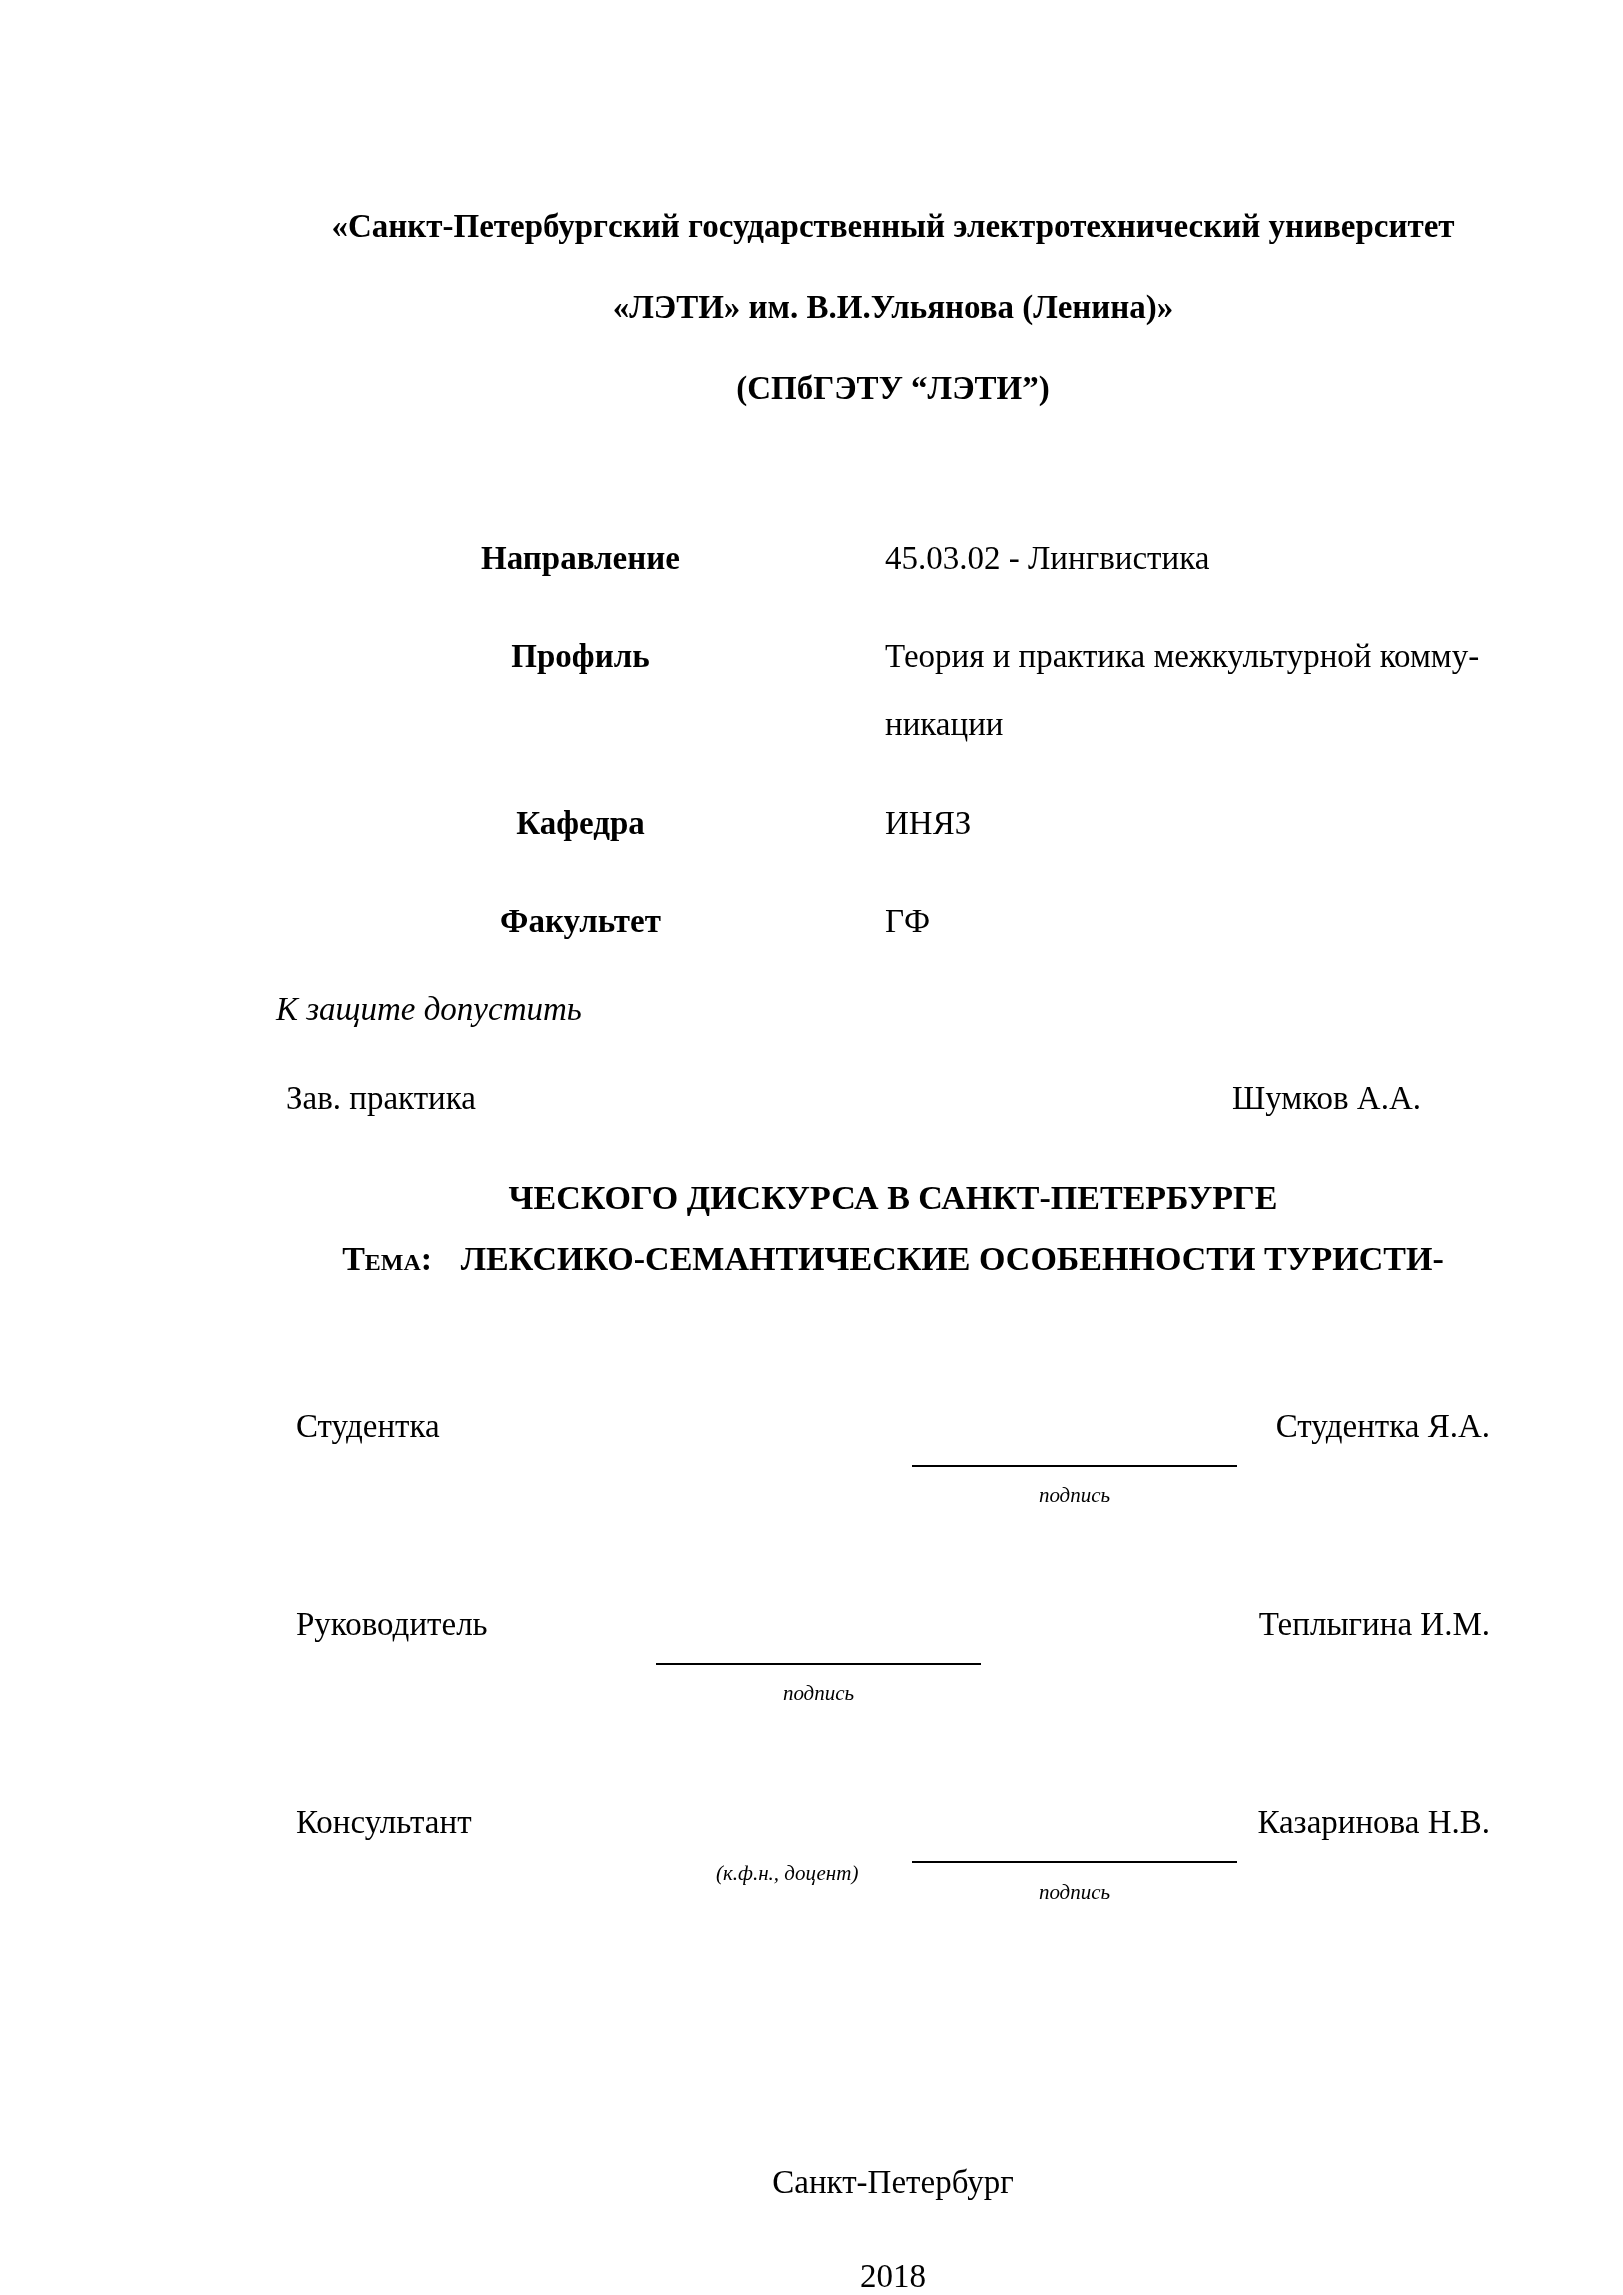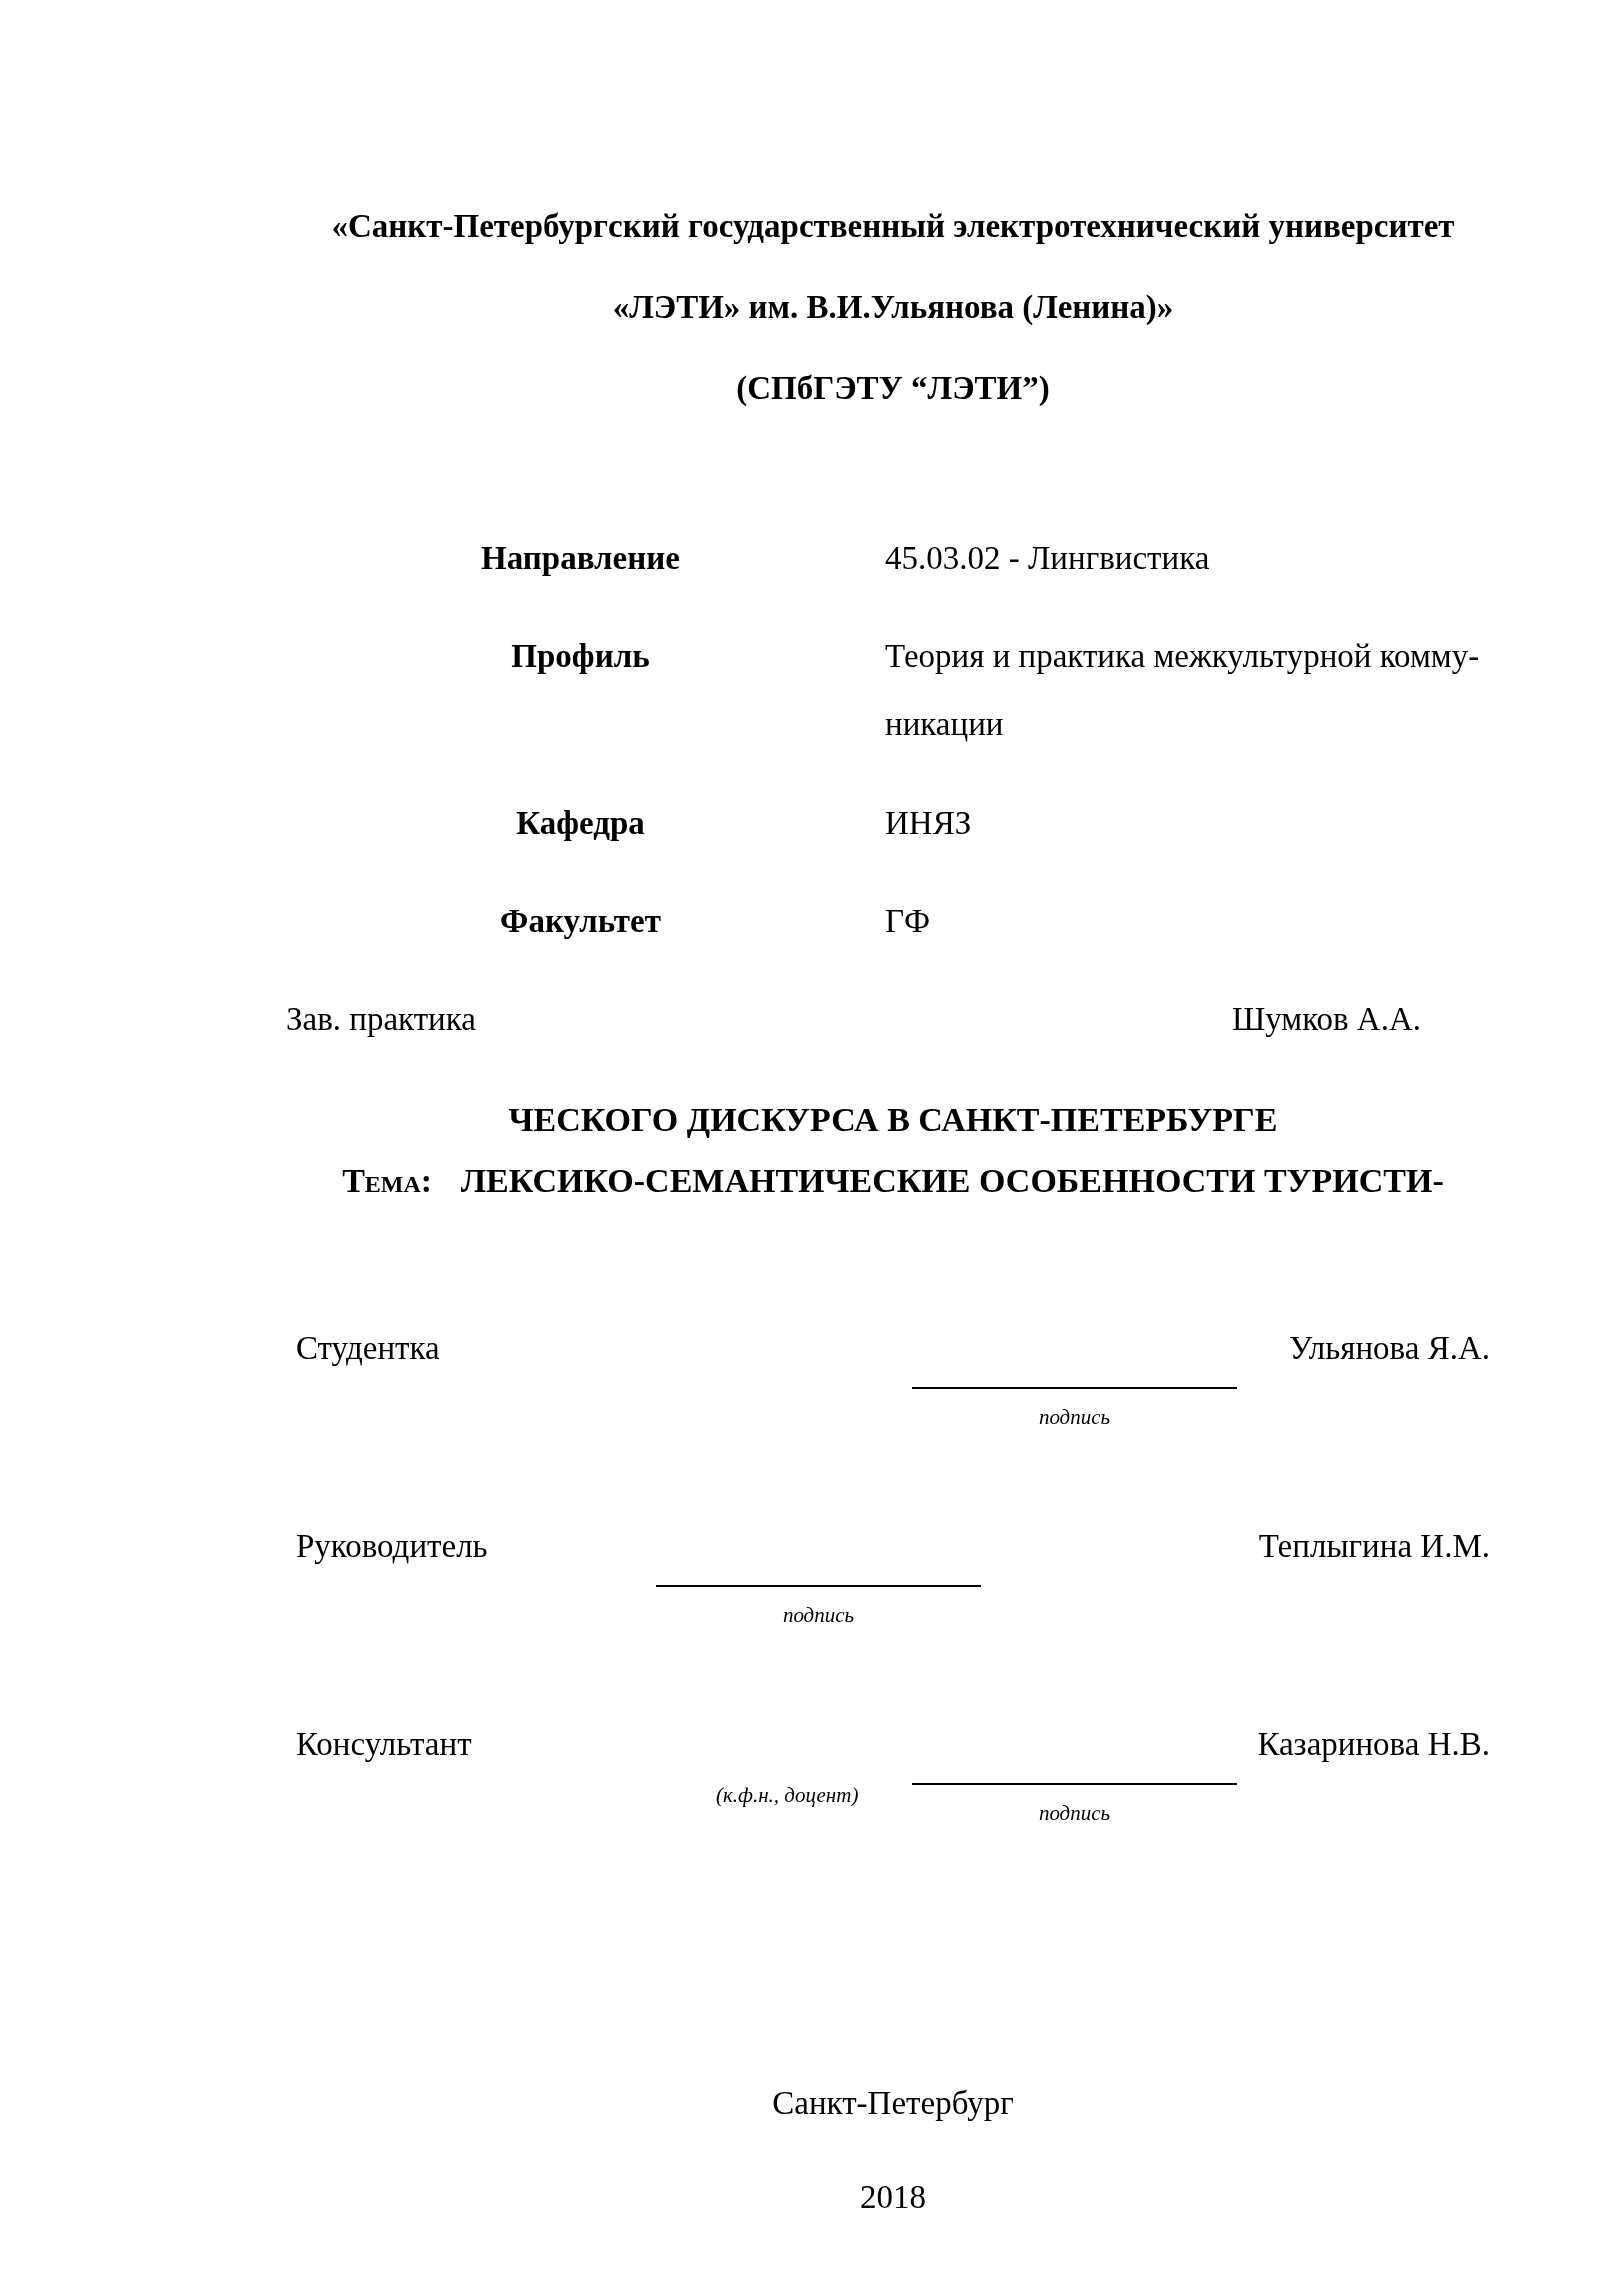--- a/index.html
+++ b/index.html
@@ -143,41 +143,42 @@
     <div class="field-row">
       <div class="field-label">Кафедра</div>
       <div class="field-value">ИНЯЗ</div>
     </div>
     <div class="field-row">
       <div class="field-label">Факультет</div>
       <div class="field-value">ГФ</div>
     </div>
   </div>
 
+  <div class="admit">К защите допустить</div>
   <div class="head-row">
     <span>Зав. практика</span>
     <span>Шумков А.А.</span>
   </div>
 
 
   <div class="theme">
     <div>ЧЕСКОГО ДИСКУРСА В САНКТ-ПЕТЕРБУРГЕ</div>
     <div><span class="theme-label">Тема:</span><span> ЛЕКСИКО-СЕМАНТИЧЕСКИЕ ОСОБЕННОСТИ ТУРИСТИ-</span></div>
   </div>
 
   <div class="signatures">
 
     <div class="sig-row">
       <div class="sig-role">Студентка</div>
       <div class="sig-degree"></div>
       <div class="sig-line-wrap">
         <div class="sig-line"></div>
         <div class="sig-caption">подпись</div>
       </div>
-      <div class="sig-name">Ульянова Я.А.</div>
+      <div class="sig-name">Студентка Я.А.</div>
     </div>
 
     <div class="sig-row">
       <div class="sig-role">Руководитель</div>
       <div class="sig-line-wrap">
         <div class="sig-line"></div>
         <div class="sig-caption">подпись</div>
       </div>
       <div class="sig-name">Теплыгина И.М.</div>
     </div>

